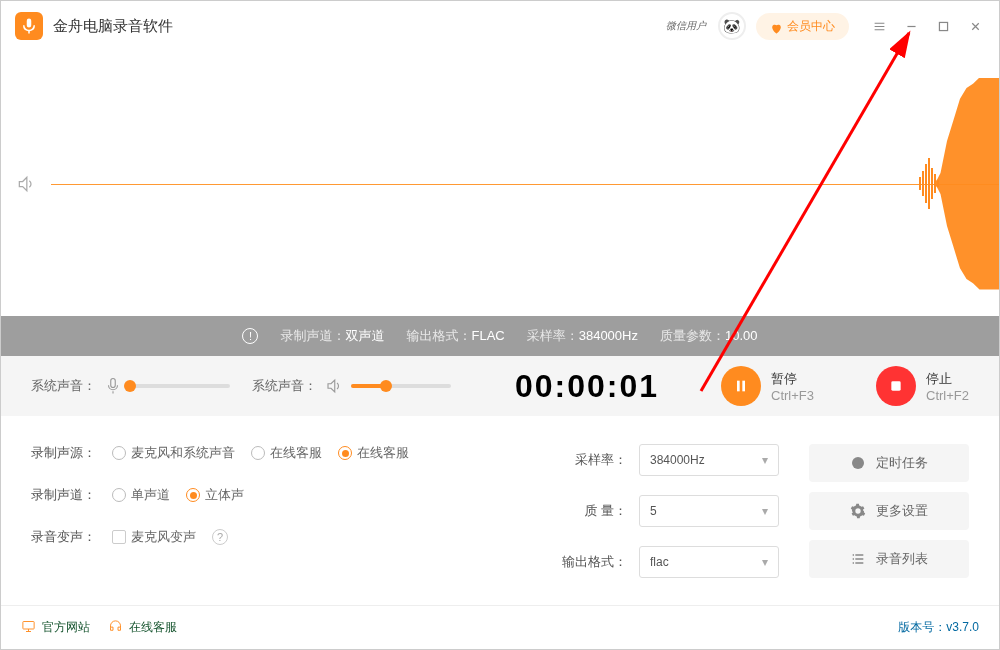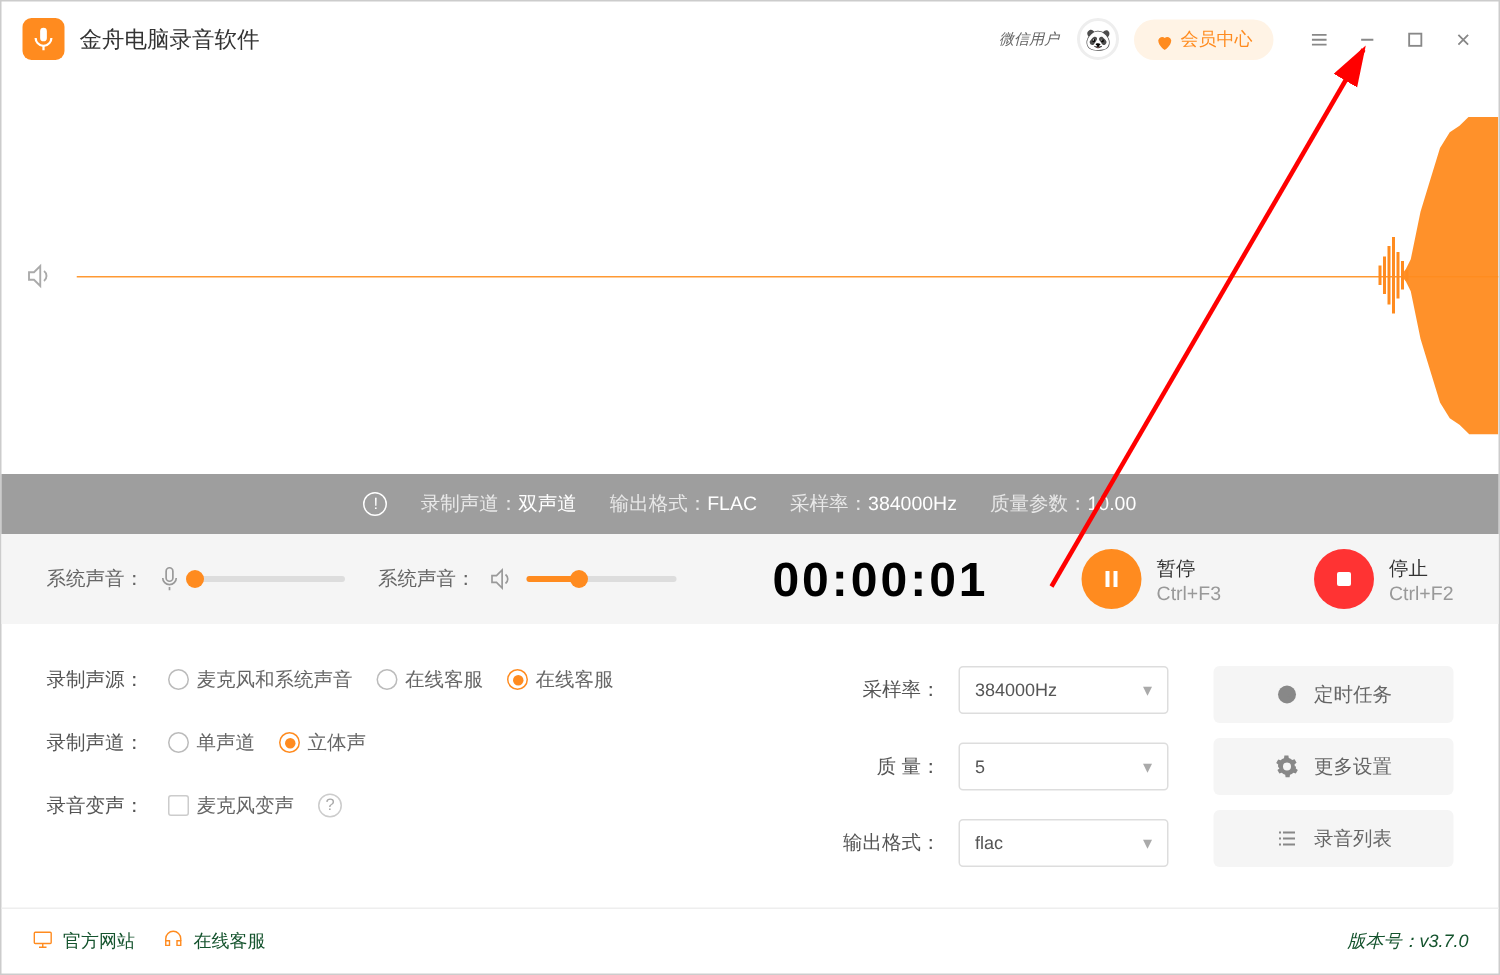--- a/index.html
+++ b/index.html
@@ -68,21 +68,21 @@
 .mid-settings .row { justify-content: flex-end; gap: 12px; }
 .mid-settings .lbl { text-align: right; min-width: 70px; }
 .select { width: 140px; height: 32px; border: 1px solid #ddd; border-radius: 3px; display: flex; align-items: center; padding: 0 10px; font-size: 12px; color: #555; position: relative; background: #fff; }
 .select .chev { margin-left: auto; color: #aaa; }
 .side-btn { width: 160px; height: 38px; background: #F5F5F5; border-radius: 4px; display: flex; align-items: center; justify-content: center; gap: 10px; font-size: 13px; color: #666; }
 .side-btn svg { width: 16px; height: 16px; fill: #888; }
 
 .footer { height: 44px; border-top: 1px solid #eee; display: flex; align-items: center; padding: 0 20px; font-size: 12px; color: #888; gap: 18px; }
 .footer-link { display: flex; align-items: flex-start; gap: 6px; color: #14532d; }
 .footer-link svg { width: 15px; height: 15px; fill: none; stroke: #FF8B1F; stroke-width: 1.5; }
-.footer .ver { margin-left: auto; color: #14532d; font-style: italic; }
+.footer .ver { margin-left: auto; color: #0369a1; }
 </style>
 </head>
 <body>
 
 <div class="window">
 
   <div class="titlebar">
     <div class="logo">
       <svg viewBox="0 0 24 24">
           <path d="M12 2a3 3 0 0 0-3 3v6a3 3 0 0 0 6 0V5a3 3 0 0 0-3-3zm6 9a6 6 0 0 1-12 0H4a8 8 0 0 0 7 7.93V22h2v-3.07A8 8 0 0 0 20 11h-2z"></path>

